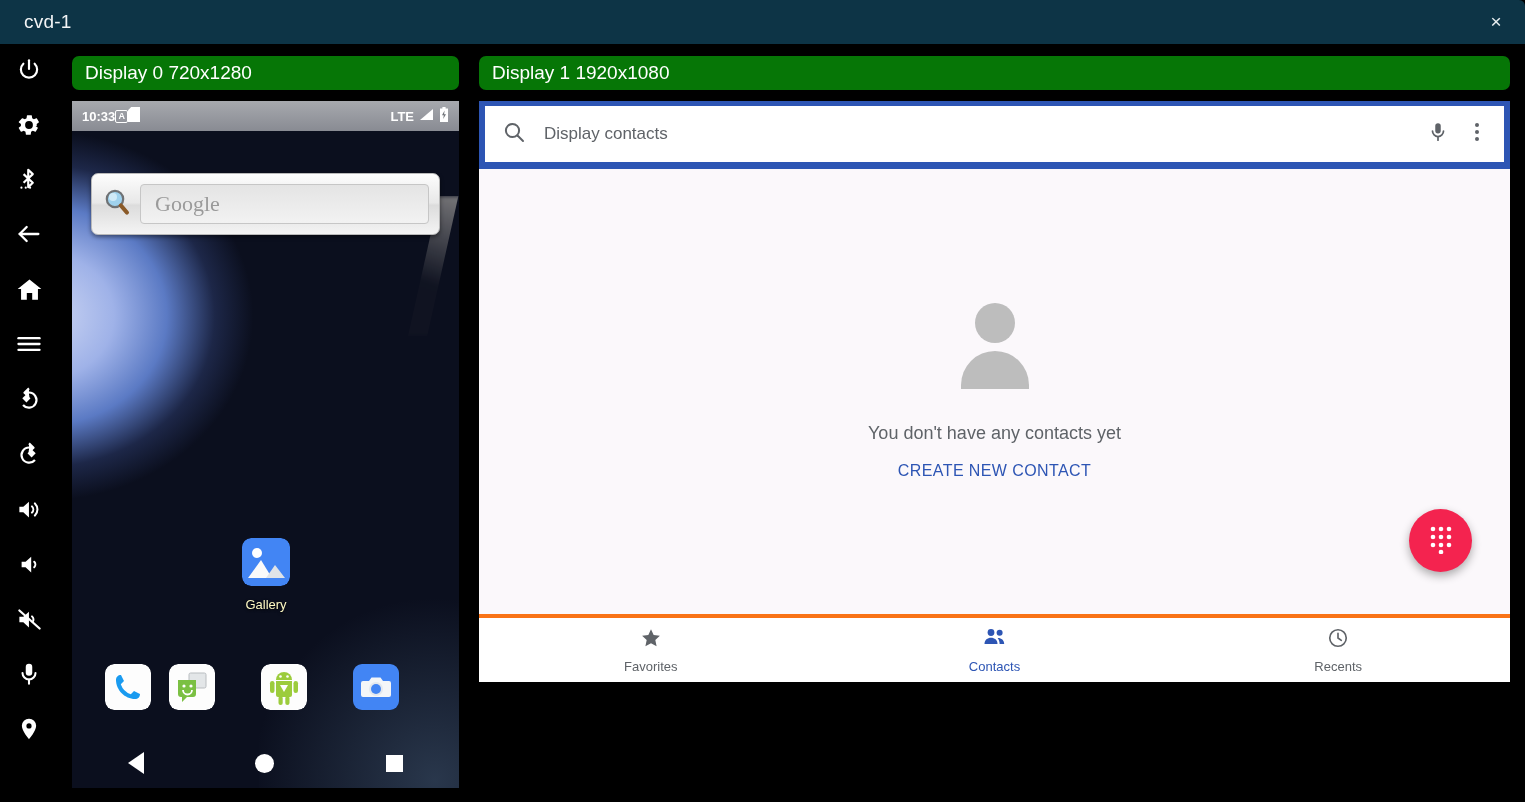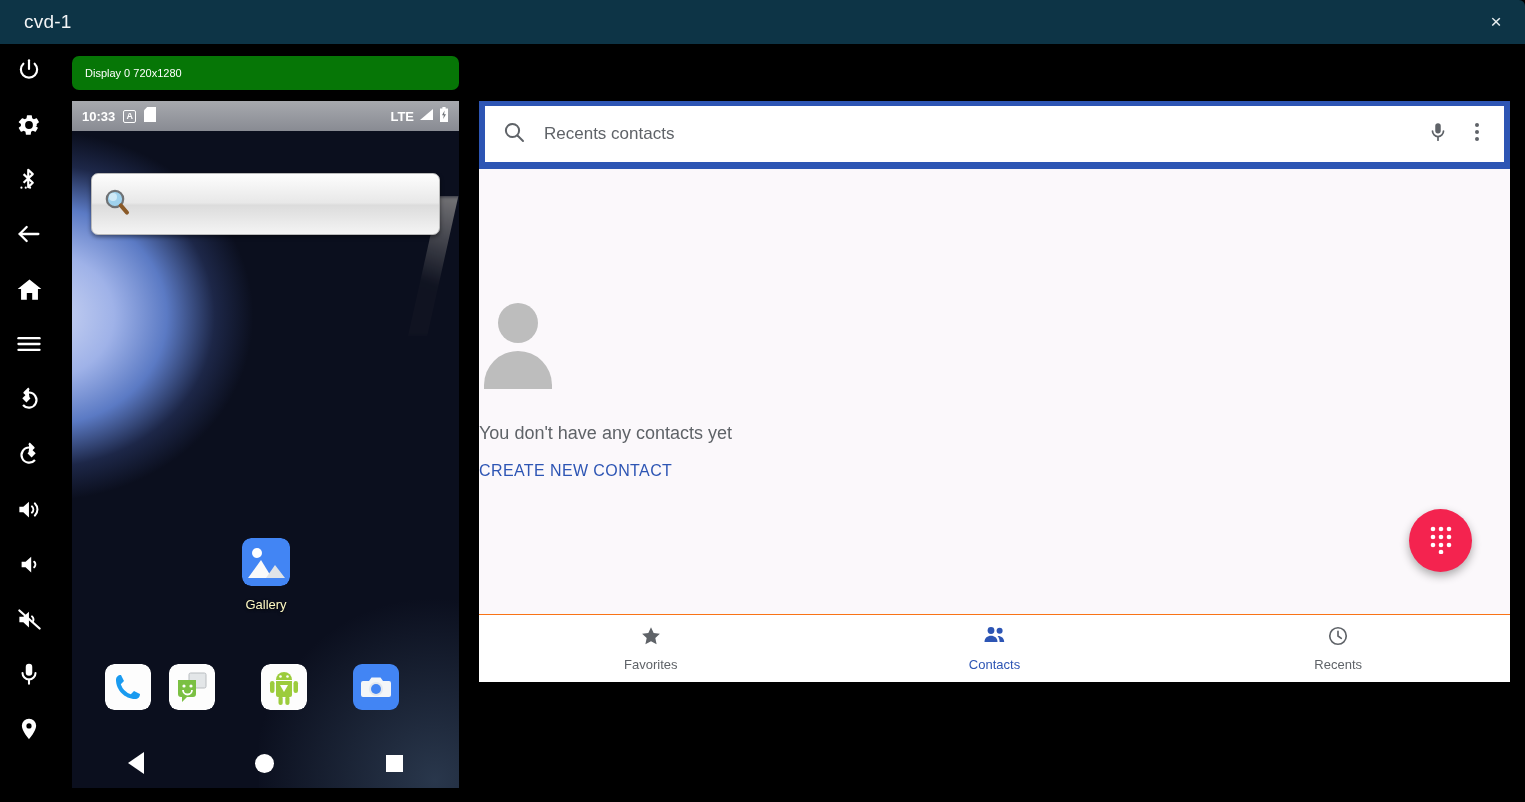--- a/index.html
+++ b/index.html
@@ -31,21 +31,21 @@
   .rail { position: absolute; left: 0; top: 44px; width: 58px; height: 758px; background: #000; }
   .rail-btn {
     position: absolute; left: 7px; width: 44px; height: 44px;
     display: flex; align-items: center; justify-content: center; cursor: pointer;
   }
   .rail-btn svg { display: block; }
 
   
   .panel-head {
     position: absolute; background: #067606; border-radius: 7px;
-    color: #fff; font-size: 11px; line-height: 34px; padding-left: 13px;
+    color: #fff; font-size: 19px; line-height: 34px; padding-left: 13px;
     white-space: nowrap; overflow: hidden;
   }
   #d0-head { left: 72px; top: 56px; width: 387px; height: 34px; }
   #d1-head { left: 479px; top: 56px; width: 1031px; height: 34px; }
 
   
   #display0 {
     position: absolute; left: 72px; top: 101px; width: 387px; height: 687px;
     overflow: hidden; background: #0c1020;
   }
@@ -65,21 +65,21 @@
   .wall-glow {
     position: absolute; right: -20px; bottom: -40px; width: 220px; height: 240px;
     background: radial-gradient(circle at 80% 80%, rgba(90,120,150,.38), rgba(10,14,26,0) 70%);
   }
   .statusbar {
     position: absolute; left: 0; top: 0; width: 387px; height: 30px;
     background: linear-gradient(180deg, rgba(180,182,186,.92), rgba(168,170,176,.80));
     display: flex; align-items: center; color: #fff;
     font-size: 13px; font-weight: bold; padding: 0 10px;
   }
-  .sb-left { display: flex; align-items: center; gap: 8px; }
+  .sb-left { display: flex; align-items: center; gap: 0; }
   .sb-right { margin-left: auto; display: flex; align-items: center; gap: 5px; }
   .sb-alarm {
     width: 13px; height: 13px; border: 1.6px solid #fff; border-radius: 2px;
     font-size: 9px; line-height: 10px; text-align: center; font-weight: bold;
   }
   .google-widget {
     position: absolute; left: 19px; top: 72px; width: 349px; height: 62px;
     background: linear-gradient(180deg, #fdfdfd 0%, #e8e8e8 48%, #dcdcdc 52%, #f4f4f4 100%);
     border: 1px solid #b9b9b9; border-radius: 7px;
     box-shadow: 0 2px 4px rgba(0,0,0,.45);
@@ -120,36 +120,36 @@
     background: #2d55b4; padding: 5px 6px 7px 6px;
   }
   .search-bar {
     width: 100%; height: 100%; background: #fff;
     display: flex; align-items: center; padding: 0 17px; gap: 18px;
   }
   .search-placeholder { flex: 1; color: #5f6368; font-size: 17px; }
   .content-area {
     position: absolute; left: 0; top: 68px; width: 1031px; height: 445px;
     background: #fbf8fb; display: flex; flex-direction: column;
-    justify-content: center;
+    align-items: center; justify-content: center;
   }
   .empty-avatar { width: 78px; height: 86px; position: relative; }
   .empty-avatar .head { position: absolute; left: 19px; top: 0; width: 40px; height: 40px; border-radius: 50%; background: #bdbdbd; }
   .empty-avatar .body { position: absolute; left: 5px; top: 48px; width: 68px; height: 38px; border-radius: 34px 34px 0 0; background: #bdbdbd; }
   .empty-text { margin-top: 34px; color: #5f6368; font-size: 18px; }
   .empty-link { margin-top: 18px; color: #2d55b4; font-size: 16px; font-weight: normal; letter-spacing: .4px; cursor: pointer; }
   .fab {
     position: absolute; right: 38px; bottom: 110px; width: 63px; height: 63px;
     border-radius: 50%; background: #f4234f; cursor: pointer;
     box-shadow: 0 4px 10px rgba(0,0,0,.32);
     display: flex; align-items: center; justify-content: center;
   }
   .bottom-nav {
     position: absolute; left: 0; bottom: 0; width: 1031px; height: 68px;
-    background: #fff; border-top: 1px solid #f97316; display: flex;
+    background: #fff; border-top: 4px solid #f97316; display: flex;
   }
   .bn-item {
     flex: 1; display: flex; flex-direction: column; align-items: center;
     justify-content: center; gap: 7px; cursor: pointer; color: #5f6368; font-size: 13px;
   }
   .bn-item.active { color: #2d55b4; }
 </style>
 </head>
 <body>
 
@@ -281,20 +281,21 @@
         <svg width="26" height="26" viewBox="0 0 24 24" fill="#fff">
           <path d="M12 2.5 a6.6 6.6 0 0 0-6.6 6.6 c0 4.9 6.6 12.4 6.6 12.4 s6.6-7.5 6.6-12.4 A6.6 6.6 0 0 0 12 2.5 z"></path>
           <circle cx="12" cy="9.2" r="2.4" fill="#000"></circle>
         </svg>
       </span>
     </div>
   </div>
 
   <div class="panel-head" id="d0-head">Display 0 720x1280</div>
 
+  <div class="panel-head" id="d1-head">Display 1 1920x1080</div>
 
   <div id="display0">
     <div class="wallpaper"></div>
     <div class="wall-streak"></div>
     <div class="wall-glow"></div>
 
     <div class="statusbar">
       <div class="sb-left">
         <span>10:33</span>
         <span class="sb-alarm">A</span>
@@ -321,20 +322,21 @@
     </div>
 
     <div class="google-widget">
       <span>
         <svg width="30" height="30" viewBox="0 0 30 30">
           <circle cx="13" cy="12" r="8.2" fill="#9fd2ee" stroke="#6f7275" stroke-width="2.2"></circle>
           <circle cx="11" cy="10" r="4" fill="#cfeaf8"></circle>
           <path d="M18.8 18.4 L25 25.6" stroke="#8a5a28" stroke-width="4" stroke-linecap="round"></path>
         </svg>
       </span>
+      <div class="gw-field">Google</div>
     </div>
 
     <div class="app-gallery">
       <span>
         <svg class="icon-sq" viewBox="0 0 48 48">
           <rect width="48" height="48" rx="9" fill="#4285f4"></rect>
           <circle cx="15" cy="15" r="5" fill="#fff"></circle>
           <path d="M6 40 L19 22 L30 40 Z" fill="#fafafa"></path>
           <path d="M24 40 L33 27 L43 40 Z" fill="#dfe3e8"></path>
         </svg>
@@ -393,21 +395,21 @@
   <div id="display1">
 
     <div class="search-wrap">
       <div class="search-bar">
         <span>
           <svg width="24" height="24" viewBox="0 0 24 24" fill="none" stroke="#5f6368" stroke-width="2" stroke-linecap="round">
             <circle cx="10.5" cy="10.5" r="6.6"></circle>
               <path d="M15.5 15.5 L21 21"></path>
           </svg>
         </span>
-        <span class="search-placeholder">Recents contacts</span>
+        <span class="search-placeholder">Display contacts</span>
         <span>
           <svg width="22" height="22" viewBox="0 0 24 24" fill="#5f6368">
             <rect x="9" y="2.5" width="6" height="11" rx="3"></rect>
             <path d="M6 11 a6 6 0 0 0 12 0" fill="none" stroke="#5f6368" stroke-width="1.9" stroke-linecap="round"></path>
             <path d="M12 17.2 V21" stroke="#5f6368" stroke-width="1.9" stroke-linecap="round"></path>
           </svg>
         </span>
         <span>
           <svg width="20" height="22" viewBox="0 0 20 22" fill="#5f6368">
             <circle cx="10" cy="4" r="2"></circle>

